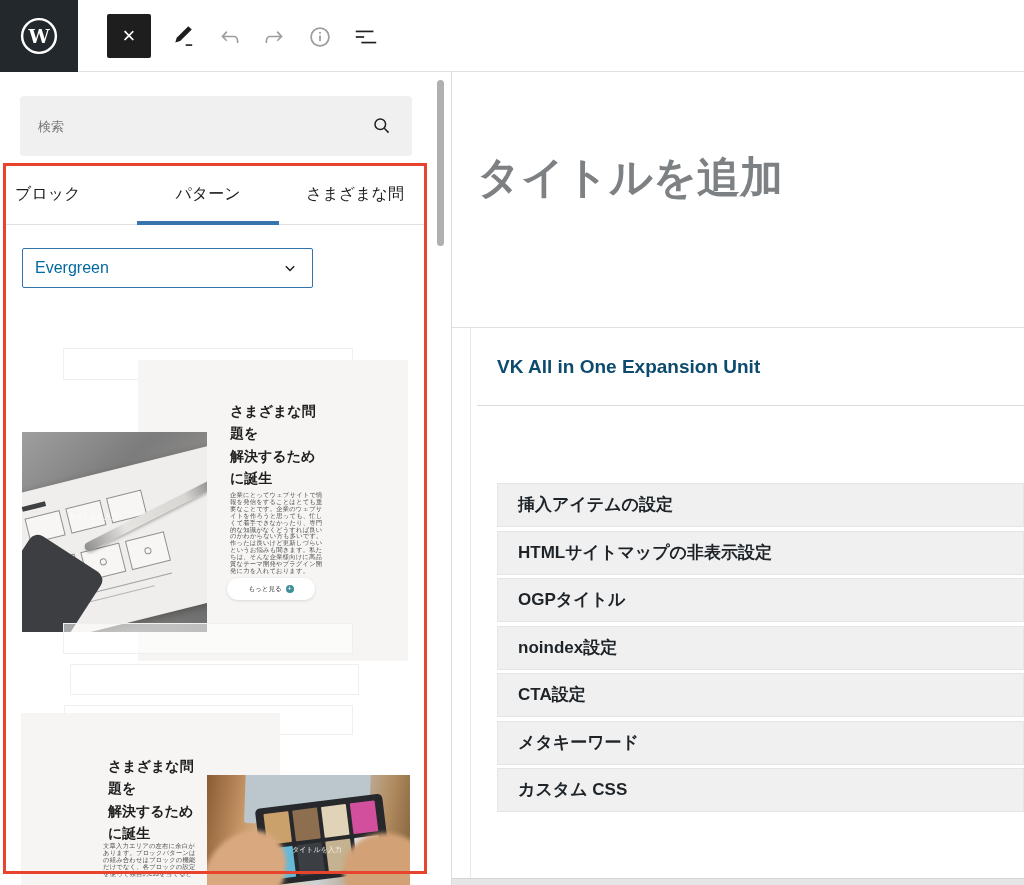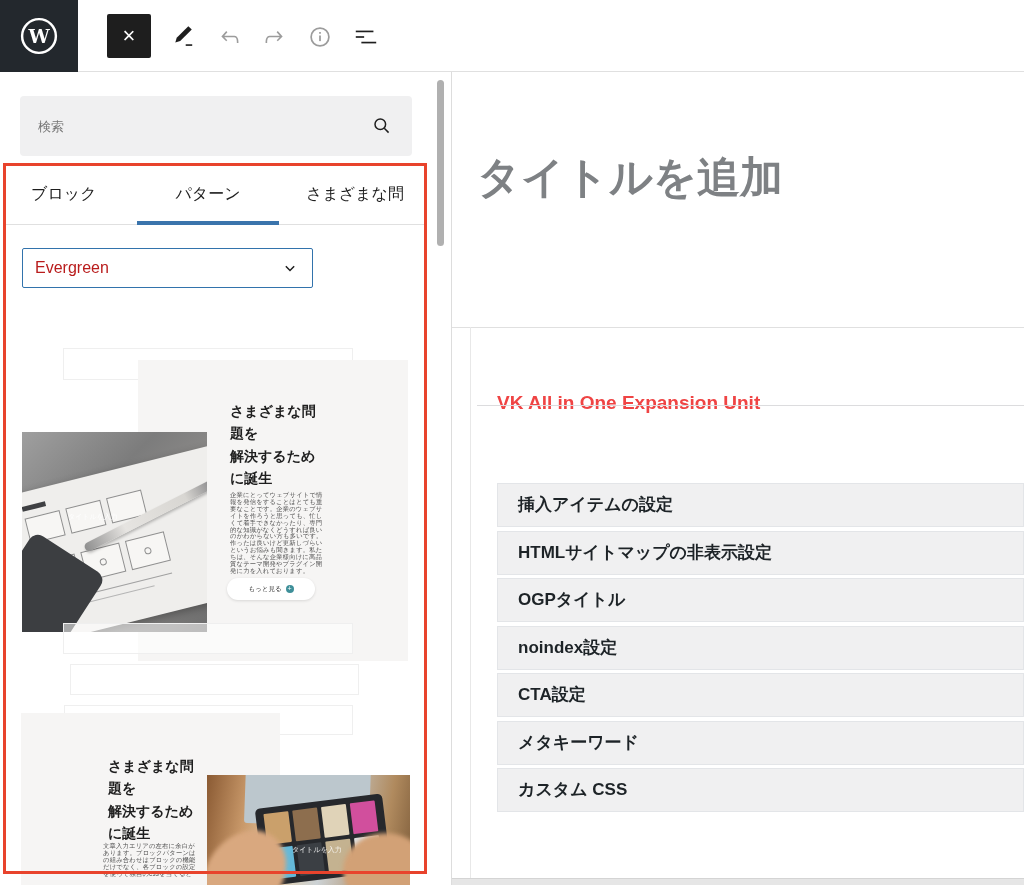--- a/index.html
+++ b/index.html
@@ -13,26 +13,26 @@
   .tool-icon { position:absolute; top:24px; width:26px; height:26px; display:flex; align-items:center; justify-content:center; cursor:pointer; }
 
   
   .sidebar { position:absolute; left:0; top:72px; width:452px; height:813px; background:#fff; border-right:1px solid #ddd; }
   .search-box { position:absolute; left:20px; top:24px; width:392px; height:60px; background:#f0f0f1; border-radius:4px; display:flex; align-items:center; padding:0 18px; }
   .search-box input { flex:1; border:none; background:transparent; outline:none; font-size:13px; color:#1e1e1e; font-family:inherit; }
   .search-box input::placeholder { color:#757575; }
 
   .tabs-row { position:absolute; left:3px; top:91px; width:424px; height:62px; border-bottom:1px solid #e0e0e0; }
   .tab { position:absolute; top:0; height:62px; line-height:62px; font-size:16px; color:#1e1e1e; cursor:pointer; }
-  .tab-1 { left:28px; }
+  .tab-1 { left:12px; }
   .tab-2 { left:134px; width:142px; text-align:center; }
   .tab-3 { left:297px; width:110px; text-align:center; }
   .tab-underline { position:absolute; left:0; right:0; bottom:0; height:4px; background:#3a74ac; }
 
-  .cat-select { position:absolute; left:22px; top:176px; width:291px; height:40px; border:1.5px solid #3273ac; border-radius:2px; background:#fff; display:flex; align-items:center; padding:0 12px; font-size:16px; color:#b91c1c; cursor:pointer; }
+  .cat-select { position:absolute; left:22px; top:176px; width:291px; height:40px; border:1.5px solid #3273ac; border-radius:2px; background:#fff; display:flex; align-items:center; padding:0 12px; font-size:16px; color:#0369a1; cursor:pointer; }
   .cat-select .chev { margin-left:auto; }
 
   
   .ph-box { position:absolute; border:1px solid #efefef; background:rgba(255,255,255,0.55); }
   .gray-panel { position:absolute; background:#f6f5f4; }
   .pat-heading { position:absolute; font-size:14px; font-weight:bold; color:#1e1e1e; line-height:1.6; white-space:pre-line; }
   .pat-body { position:absolute; font-size:6.3px; line-height:6.9px; color:#4f4f4f; letter-spacing:0.2px; }
   .pat-more { position:absolute; width:88px; height:22px; background:#fff; border-radius:11px; box-shadow:0 1px 3px rgba(0,0,0,0.12); display:flex; align-items:center; justify-content:center; gap:4px; font-size:6.5px; color:#333; }
   .pat-more .plus { width:8px; height:8px; border-radius:50%; background:#3e8f99; color:#fff; font-size:7px; line-height:8px; text-align:center; }
   .photo { position:absolute; overflow:hidden; }
@@ -56,21 +56,21 @@
 
   .red-frame { position:absolute; left:3px; top:91px; width:424px; height:711px; border:3px solid #e8432c; z-index:10; pointer-events:none; }
   .scroll-thumb { position:absolute; left:437px; top:8px; width:7px; height:166px; background:#b0b0b0; border-radius:4px; cursor:pointer; z-index:12; }
 
   
   .main { position:absolute; left:452px; top:72px; width:572px; height:813px; background:#fff; }
   .post-title { position:absolute; left:25px; top:74px; font-size:43px; font-weight:bold; color:#7e8184; line-height:62px; cursor:text; }
   .para-ph { position:absolute; left:25px; top:190px; font-size:17px; color:#757575; cursor:text; }
   .hline-1 { position:absolute; left:0; top:255px; width:572px; height:1px; background:#e0e0e0; }
   .vline-meta { position:absolute; left:18px; top:255px; width:1px; height:551px; background:#e8e8e8; }
-  .vk-title { position:absolute; left:45px; top:284px; font-size:19px; font-weight:600; color:#ef4444;margin-top:36px; }
+  .vk-title { position:absolute; left:45px; top:284px; font-size:19px; font-weight:600; color:#0c4a6e; }
   .hline-2 { position:absolute; left:25px; top:333px; width:547px; height:1px; background:#dcdcde; }
   .open-all-btn { position:absolute; left:45px; top:345px; height:35px; padding:0 16px; border:1px solid #5b94c4; border-radius:3px; background:#fff; color:#2c6a9e; font-size:16px; display:flex; align-items:center; gap:9px; cursor:pointer; }
   .open-all-btn .tri { width:0; height:0; border-left:5px solid transparent; border-right:5px solid transparent; border-top:6px solid #2c6a9e; }
   .accordion { position:absolute; left:45px; top:411px; width:527px; }
   .acc-row { height:44px; line-height:42px; background:#f0f0f1; border:1px solid #e3e5e8; margin-bottom:3.5px; padding-left:20px; font-size:17px; font-weight:bold; color:#1d2327; cursor:pointer; }
   .bottom-strip { position:absolute; left:0; top:806px; width:572px; height:7px; background:#e6e6e6; border-top:1px solid #d4d4d4; }
 </style>
 </head>
 <body>
 

